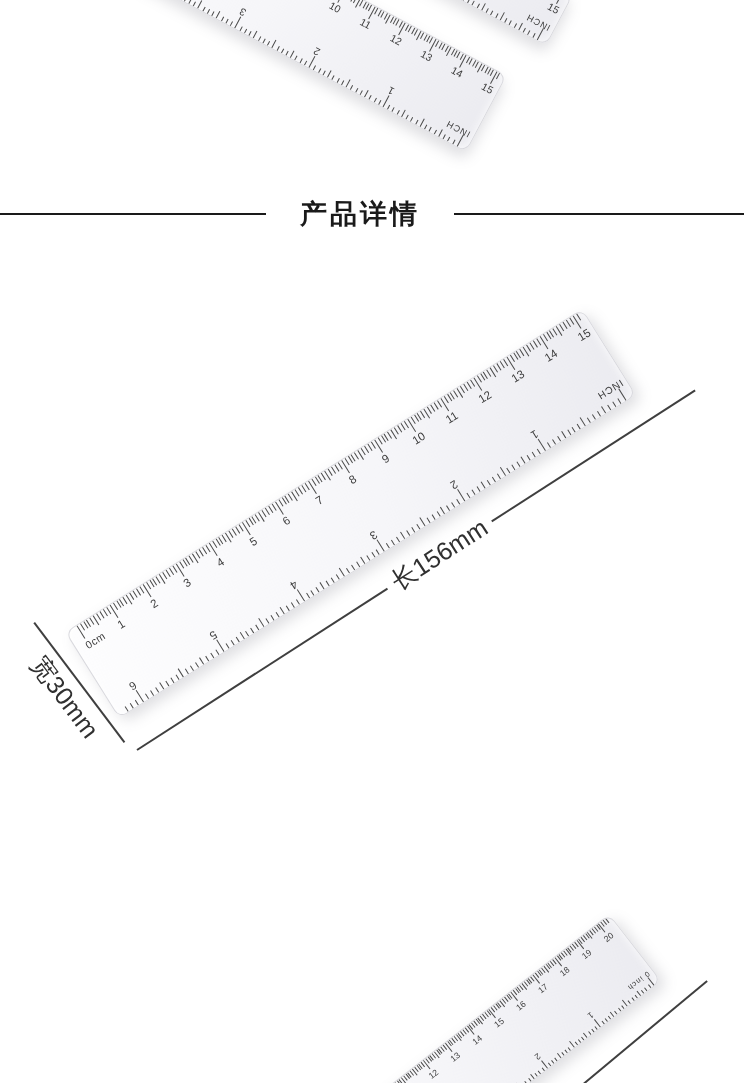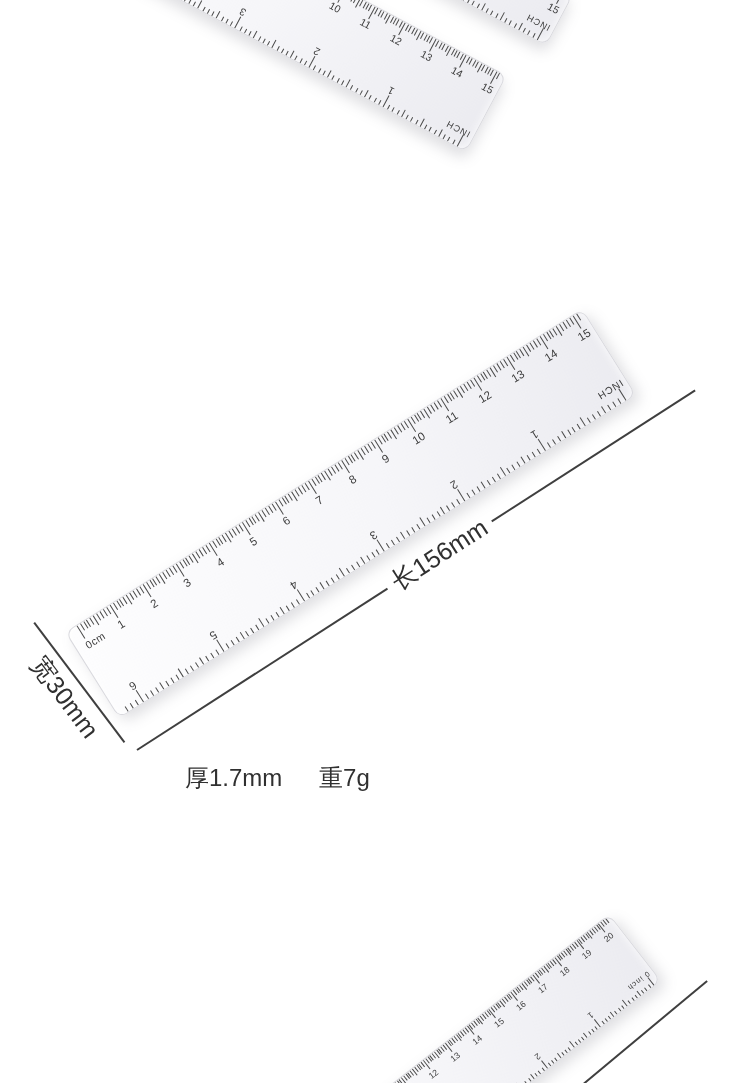--- a/index.html
+++ b/index.html
@@ -229,20 +229,25 @@
       <div class="tick bot t" style="left: 475.453px;"></div>
       <div class="tick bot t" style="left: 470.213px;"></div>
       <div class="tick bot s" style="left: 464.974px;"></div>
       <div class="tick bot t" style="left: 459.734px;"></div>
       <div class="tick bot t" style="left: 454.494px;"></div>
       <div class="tick bot t" style="left: 449.255px;"></div>
       <div class="tick bot l" style="left: 444.015px;"></div>
       <div class="num bot lbl" style="left: 534.2px;">INCH</div>
     </div>
 
+  <div class="divider">
+    <span class="dline left"></span>
+    <h2 class="section-title">产品详情</h2>
+    <span class="dline right"></span>
+  </div>
 
   <div class="ruler r-main" style="width: 608.4px;">
       <div class="tick top l" style="left: 11.7px;"></div>
       <div class="tick top s" style="left: 15.6px;"></div>
       <div class="tick top s" style="left: 19.5px;"></div>
       <div class="tick top s" style="left: 23.4px;"></div>
       <div class="tick top s" style="left: 27.3px;"></div>
       <div class="tick top m" style="left: 31.2px;"></div>
       <div class="tick top s" style="left: 35.1px;"></div>
       <div class="tick top s" style="left: 39px;"></div>
@@ -519,24 +524,20 @@
     <span class="seg s1"></span>
     <span class="dim-text">长156mm</span>
     <span class="seg s2"></span>
   </div>
 
   <div class="dim-width">
     <div class="wline"></div>
     <span class="dim-text">宽30mm</span>
   </div>
 
-  <div class="spec-line">
-    <span>厚1.7mm</span>
-    <span class="gap">重7g</span>
-  </div>
 
   <div class="ruler r-bottom" style="width: 578.24px;">
       <div class="tick top s" style="left: 305.8px;"></div>
       <div class="tick top s" style="left: 308.58px;"></div>
       <div class="tick top s" style="left: 311.36px;"></div>
       <div class="tick top l" style="left: 314.14px;"></div>
       <div class="tick top s" style="left: 316.92px;"></div>
       <div class="tick top s" style="left: 319.7px;"></div>
       <div class="tick top s" style="left: 322.48px;"></div>
       <div class="tick top s" style="left: 325.26px;"></div>

